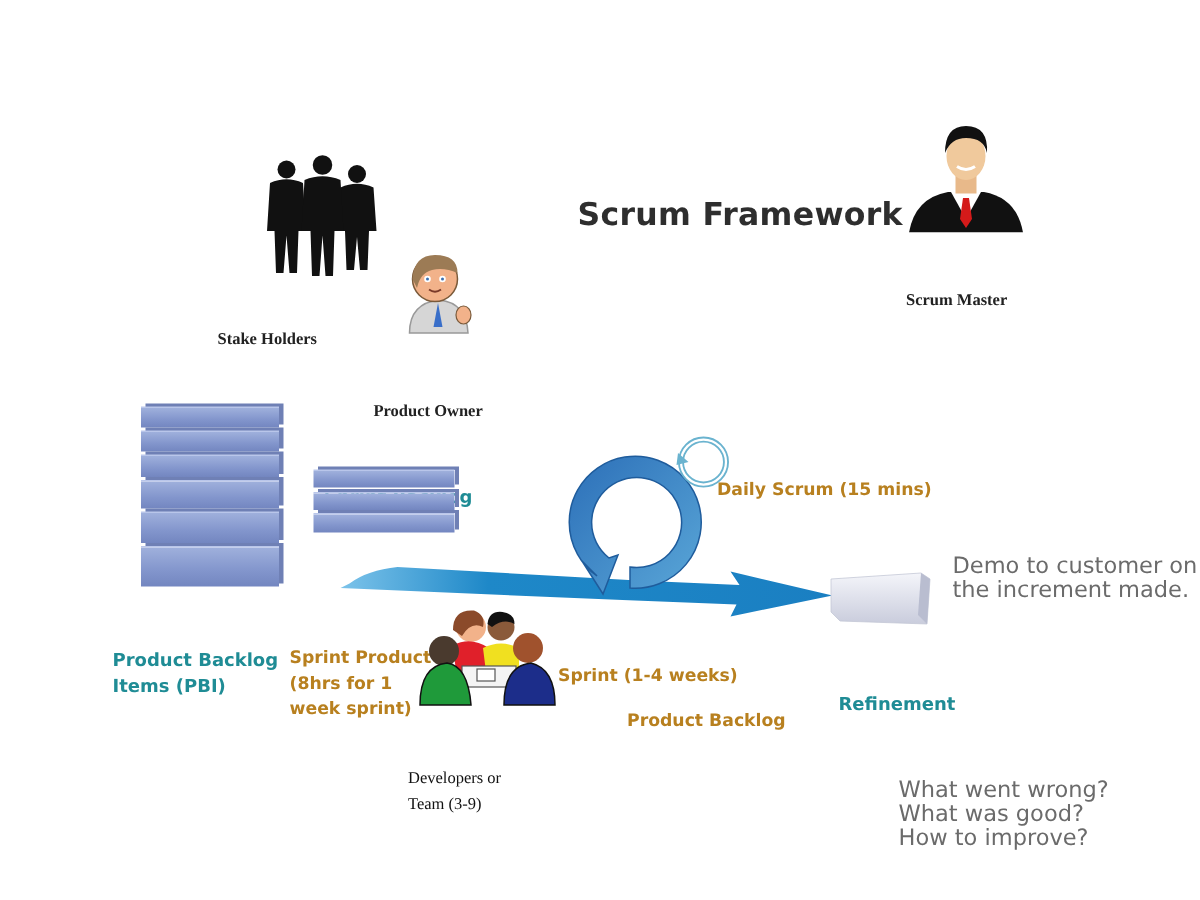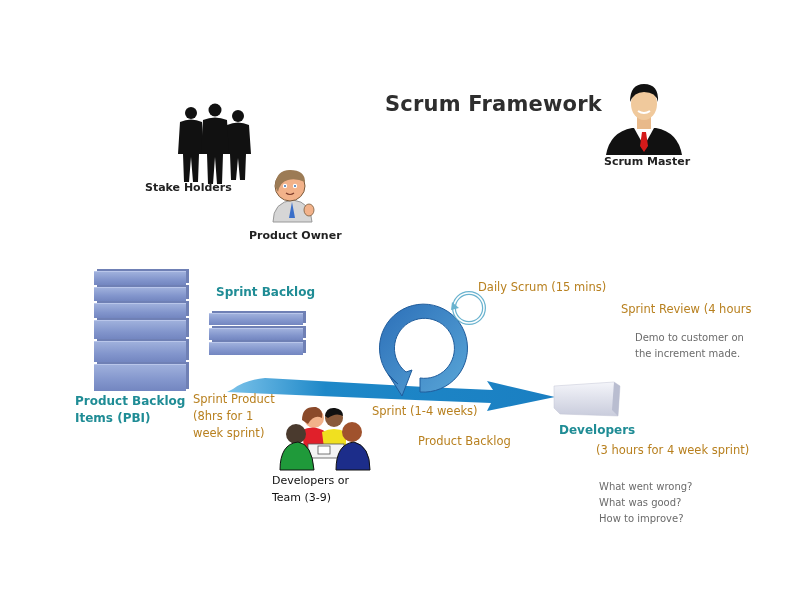--- a/index.html
+++ b/index.html
@@ -1,23 +1,23 @@
 <!DOCTYPE html>
 <html><head>
 <meta charset="utf-8">
 <style>
   html, body { margin:0; padding:0; }
   body { width:800px; height:600px; background:#ffffff; position:relative; overflow:hidden;
          font-family:"DejaVu Sans", sans-serif; }
-  .abs { position:absolute; }
+  .abs { position:absolute;margin-top:39px; }
   .title { left:385px; top:92px; font-size:21px; font-weight:bold; color:#2e2e2e; letter-spacing:0.2px; }
-  .lbl-dark { font-size:11px; color:#222; font-weight:bold; }
+  .lbl-dark { font-size:11px; color:#222; font-weight:bold;font-family:Liberation Serif, serif; }
   .teal { color:#1f8c95; font-weight:bold; font-size:12px; line-height:17px; }
-  .gold { color:#b8801f; font-weight:normal; font-size:11.5px; line-height:17px; }
-  .gray { color:#6b6b6b; font-size:10px; line-height:16px; }
+  .gold { color:#b8801f; font-weight:bold; font-size:11.5px; line-height:17px; }
+  .gray { color:#6b6b6b; font-size:15px; line-height:16px; }
   .block { position:absolute; background:linear-gradient(180deg,#9fb0dc 0%,#8295cc 60%,#7386c0 100%);
            border-top:1px solid #b9c6ea; box-shadow:3px -2px 0 #6f80b5; }
   svg { position:absolute; }
 </style>
 </head>
 <body>
 
 <div class="abs title">Scrum Framework</div>
 
 <svg style="left:175px;top:102px" width="80" height="82" viewBox="0 0 80 82">
@@ -139,30 +139,28 @@
 <svg style="left:552px;top:380px" width="72" height="40" viewBox="0 0 72 40">
   <defs>
     <linearGradient id="ig" x1="0" x2="0" y1="0" y2="1">
       <stop offset="0" stop-color="#f4f5fa"></stop>
         <stop offset="1" stop-color="#c9ccdc"></stop>
     </linearGradient>
   </defs>
   <path d="M2 6 L62 2 L68 6 L66 36 L8 34 L2 28 Z" fill="url(#ig)" stroke="#c2c5d4" stroke-width="0.5"></path>
   <path d="M62 2 L68 6 L66 36 L60 30 Z" fill="#b9bdd0"></path>
 </svg>
-<div class="abs teal" style="left:559px;top:422px">Developers</div>
+<div class="abs teal" style="left:559px;top:422px">Refinement</div>
 
 <div class="abs gold" style="left:621px;top:301px">
-  <div>Sprint Review (4 hours</div>
 </div>
 <div class="abs gray" style="left:635px;top:330px">
   <div>Demo to customer on</div>
   <div>the increment made.</div>
 </div>
 
 <div class="abs gold" style="left:596px;top:442px">
-  <div>(3 hours for 4 week sprint)</div>
 </div>
 <div class="abs gray" style="left:599px;top:479px">
   <div>What went wrong?</div>
   <div>What was good?</div>
   <div>How to improve?</div>
 </div>
 
 </body></html>

